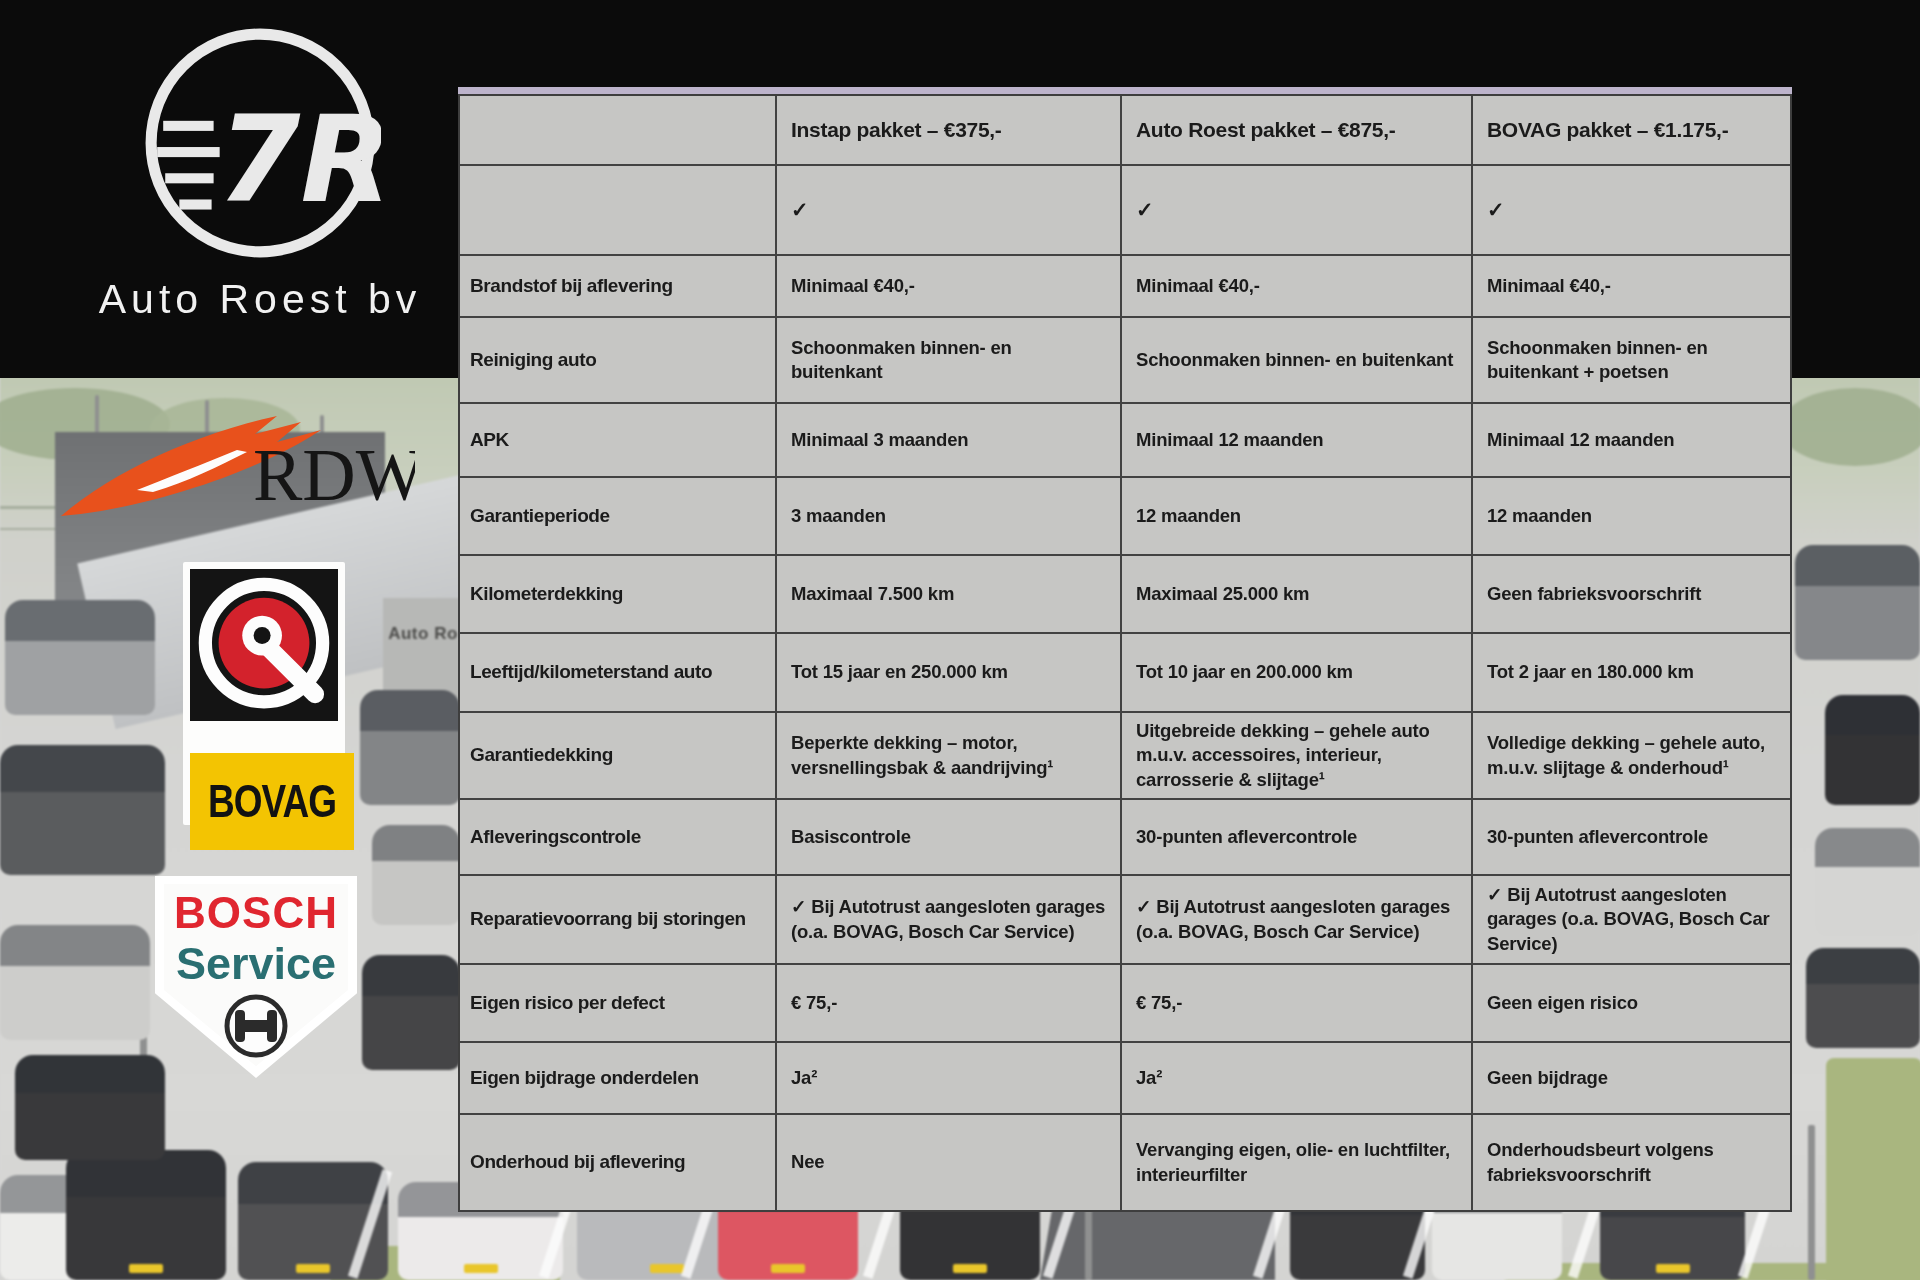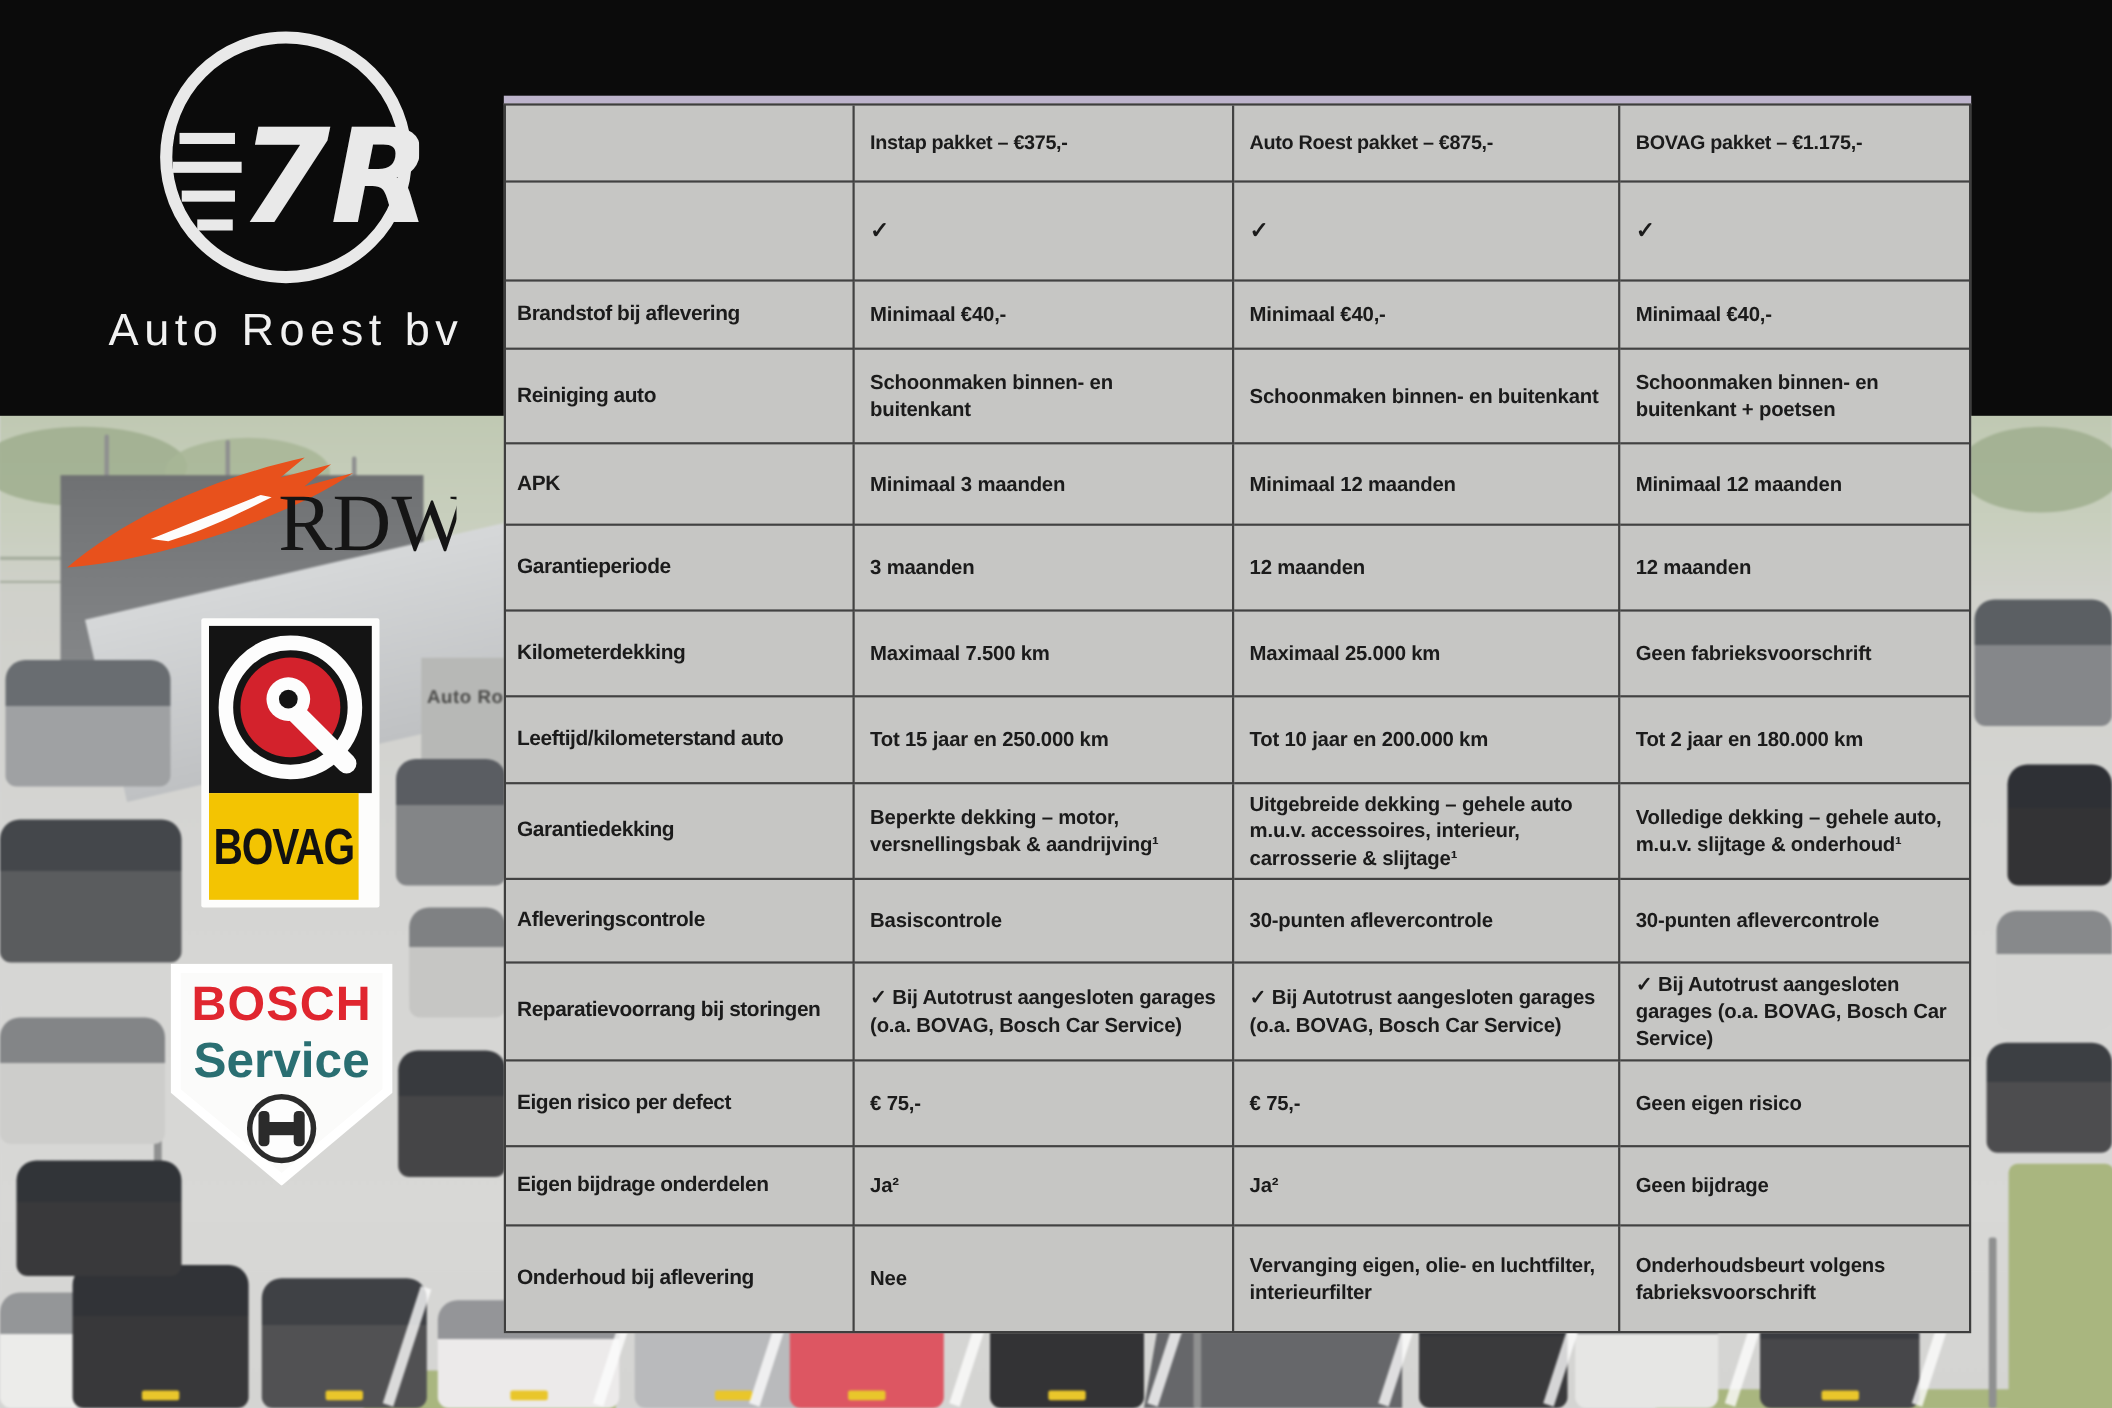--- a/index.html
+++ b/index.html
@@ -30,41 +30,41 @@
   .band{position:absolute;left:0;top:0;width:1920px;height:378px;background:#0b0b0b;z-index:20;}
   .ar-logo{position:absolute;left:95px;top:22px;width:330px;z-index:25;text-align:center;}
   .ar-name{margin-top:8px;color:#f1f1f1;font-size:41px;font-weight:400;letter-spacing:5px;}
 
   
   .logo{position:absolute;z-index:40;}
   .rdw-wrap{left:55px;top:398px;width:360px;height:145px;}
   .bovag{left:183px;top:562px;width:162px;height:263px;background:#fdfdfc;padding:7px;
          box-sizing:border-box;border-radius:2px;}
   .bovag-top{width:148px;height:152px;background:#141414;display:flex;align-items:center;justify-content:center;}
-  .bovag-bot{width:136px;height:97px;background:#f3c402;display:flex;align-items:center;justify-content:center;}
+  .bovag-bot{width:164px;height:97px;background:#f3c402;display:flex;align-items:center;justify-content:center;margin-top:32px;}
   .bovag-word{font-size:37px;font-weight:700;color:#121212;letter-spacing:-1px;transform:scaleY(1.25);}
   .bosch{left:155px;top:876px;width:202px;height:202px;
          clip-path:polygon(0 0,100% 0,100% 58%,50% 100%,0 58%);background:#ffffff;}
   .bosch-in{position:absolute;left:9px;top:8px;width:184px;height:186px;
          clip-path:polygon(0 0,100% 0,100% 57%,50% 98%,0 57%);background:#fbfbfa;}
   .bosch-word1{position:absolute;left:0;top:12px;width:100%;text-align:center;
          font-size:44px;font-weight:700;color:#e0262f;letter-spacing:1px;}
   .bosch-word2{position:absolute;left:0;top:62px;width:100%;text-align:center;
          font-size:45px;font-weight:700;color:#2a6f72;}
   .bosch-arm{position:absolute;left:50%;top:116px;transform:translateX(-50%);}
 
   
   .tbl-accent{position:absolute;left:458px;top:87px;width:1334px;height:8px;
               background:#bdb4cc;z-index:29;}
   .tbl{position:absolute;left:458px;top:94px;display:grid;background:#c6c6c4;
        border:2px solid #3e3e3e;z-index:30;}
   .cell{border-right:2px solid #424242;border-bottom:2px solid #424242;
         display:flex;align-items:center;color:#1b1b1b;font-weight:700;
         line-height:1.3;letter-spacing:-.2px;padding:6px 14px;box-sizing:border-box;}
-  .cell.head{font-size:18px;letter-spacing:-.3px;}
+  .cell.head{font-size:21px;letter-spacing:-.3px;}
   .cell.label{font-size:19px;padding-left:10px;padding-right:16px;letter-spacing:-.4px;}
   .cell.val{font-size:18.5px;}
   .cell.check{font-size:21px;}
   .cell:nth-child(4n){border-right:none;}
   .cell.lastrow{border-bottom:none;}
 </style>
 </head>
 <body>
 
 <div class="stage">

